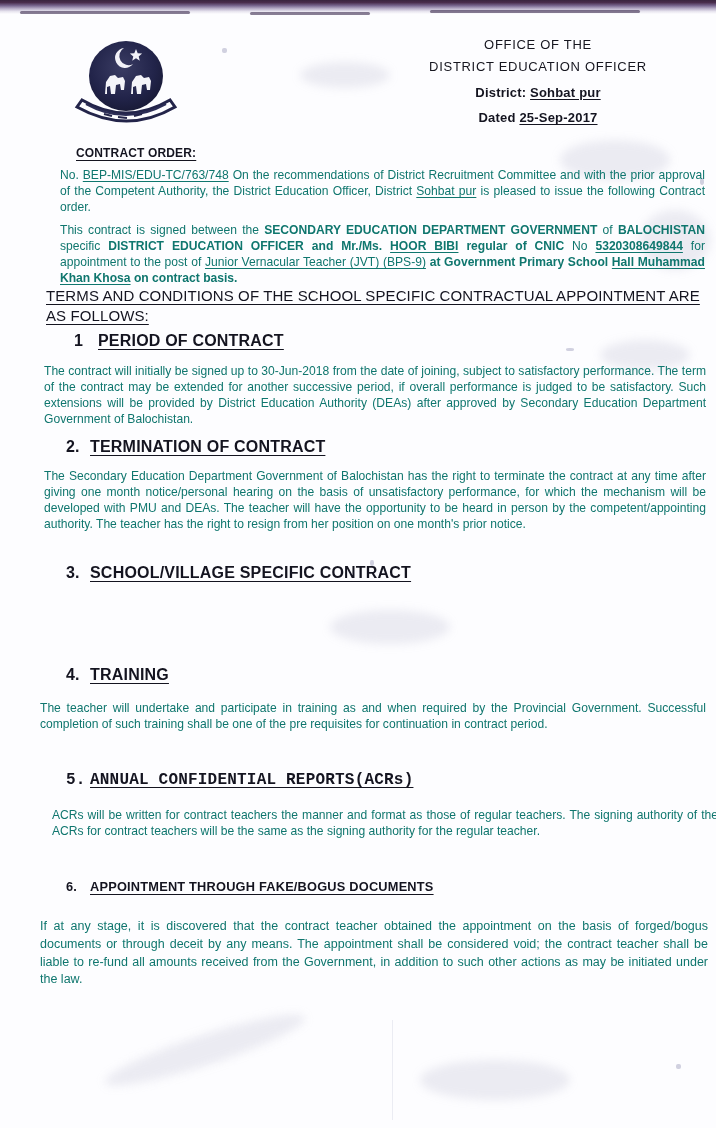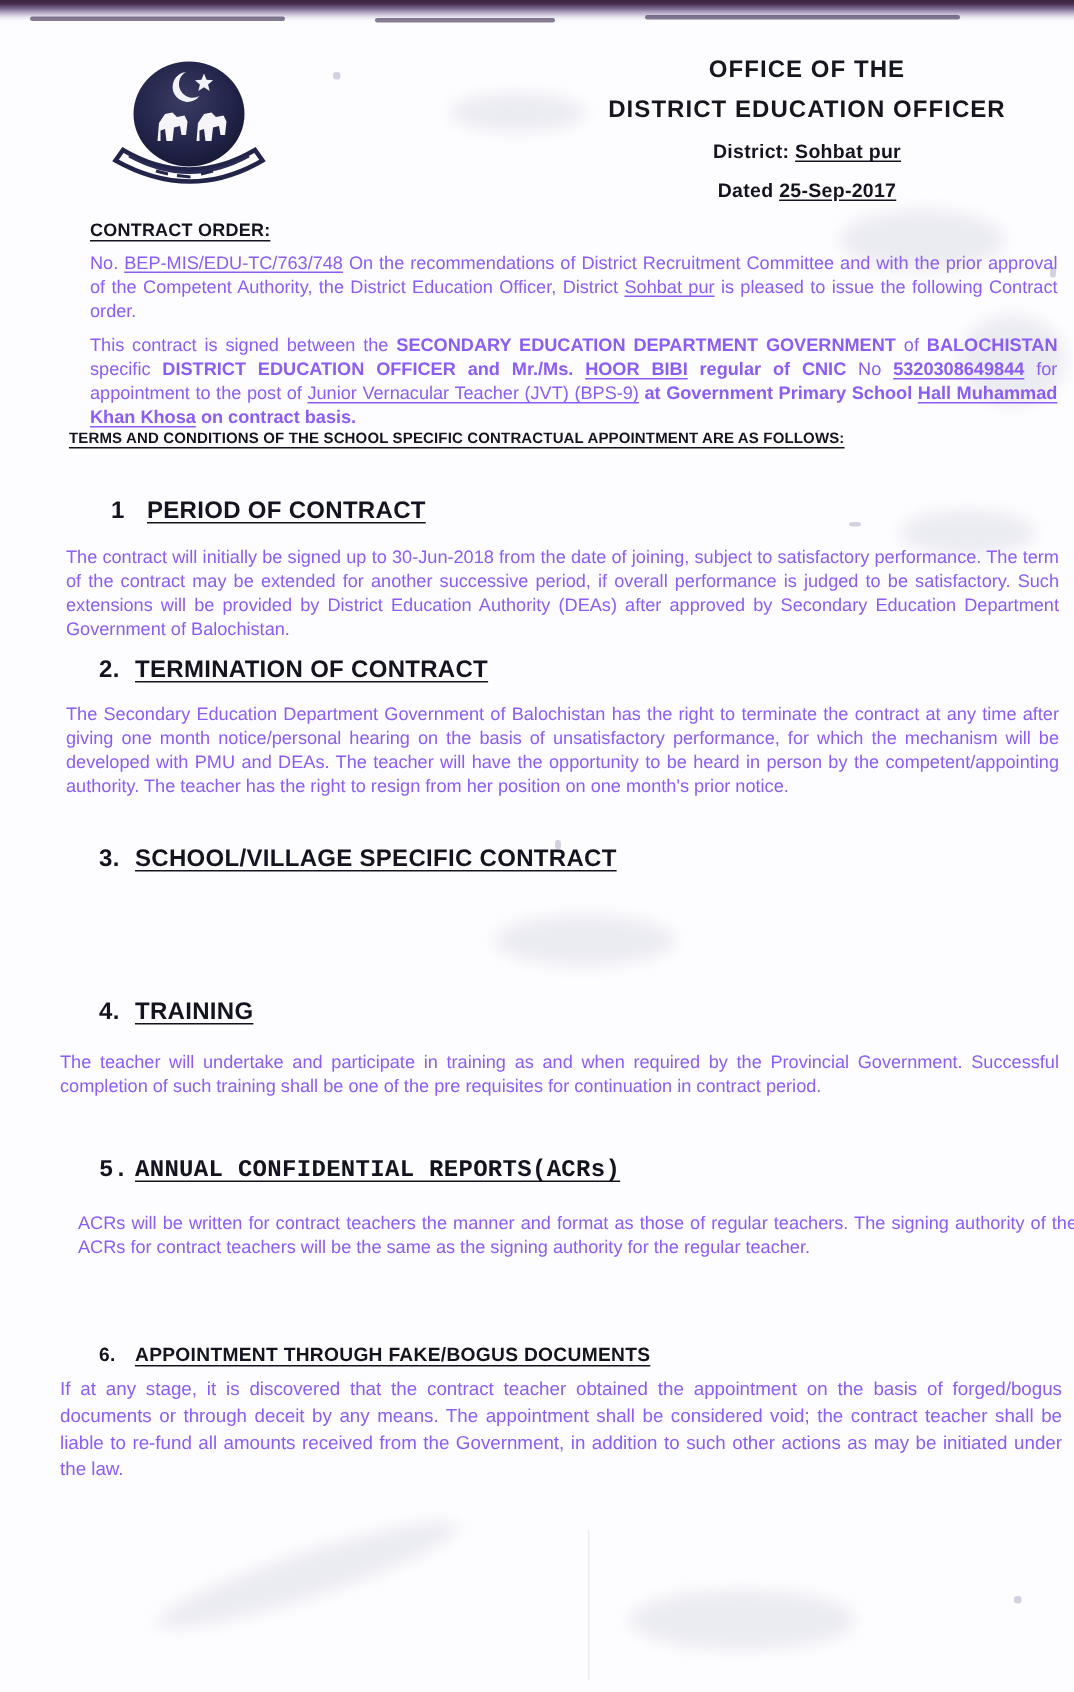--- a/index.html
+++ b/index.html
@@ -66,22 +66,22 @@
   }
   .office-block {
     position: absolute;
     right: 28px;
     top: 36px;
     width: 300px;
     text-align: center;
     line-height: 1.42;
   }
   .office-line-1, .office-line-2 {
-    font-weight: bold;
-    font-size: 16px;
+    font-weight: normal;
+    font-size: 13px;
     letter-spacing: .7px;
     color: #16161f;
   }
   .office-line-2 { margin-top: 4px; }
   .office-meta {
     margin-top: 7px;
     font-weight: bold;
     font-size: 13px;
     letter-spacing: .2px;
   }
@@ -97,33 +97,33 @@
     font-size: 12px;
     text-decoration: underline;
     text-underline-offset: 3px;
     letter-spacing: .15px;
   }
   .para {
     position: absolute;
     font-size: 12.1px;
     line-height: 1.33;
     text-align: justify;
-    color: #8b5cf6;
+    color: #0f766e;
   }
   .para b { font-weight: bold; }
   .u { text-decoration: underline; text-underline-offset: 2px; }
   .bu { font-weight: bold; text-decoration: underline; text-underline-offset: 2px; }
 
   .terms-head {
     position: absolute;
     left: 46px;
     top: 286px;
     width: 655px;
-    font-weight: bold;
-    font-size: 10px;
+    font-weight: normal;
+    font-size: 15px;
     line-height: 1.3;
     text-decoration: underline;
     text-underline-offset: 3px;
     letter-spacing: .1px;
   }
 
   .sec-head {
     position: absolute;
     font-size: 16px;
     font-weight: bold;
@@ -192,21 +192,21 @@
     <div class="office-meta">
       <span>District:</span>
       <span class="val">Sohbat pur</span>
     </div>
     <div class="office-meta">
       <span>Dated</span>
       <span class="val">25-Sep-2017</span>
     </div>
   </div>
 
-  <div class="h-title" style="left:60px; top:146px;">CONTRACT ORDER:</div>
+  <div class="h-title" style="left:76px; top:146px;">CONTRACT ORDER:</div>
 
   <div class="para" style="left:60px; top:167px; width:645px;">
     <span>No.</span>
     <span class="u">BEP-MIS/EDU-TC/763/748</span>
     <span>On the recommendations of District Recruitment Committee and with the prior approval of the Competent Authority, the District Education Officer, District</span>
     <span class="u">Sohbat pur</span>
     <span>is pleased to issue the following Contract order.</span>
   </div>
 
   <div class="para" style="left:60px; top:222px; width:645px;">
@@ -249,18 +249,18 @@
   <div class="sec-head" style="left:66px; top:666px;">
     <span class="num">4.</span><span class="txt">TRAINING</span>
   </div>
   <div class="para" style="left:40px; top:700px; width:666px;">The teacher will undertake and participate in training as and when required by the Provincial Government. Successful completion of such training shall be one of the pre requisites for continuation in contract period.</div>
 
   <div class="sec-head" style="left:66px; top:771px;font-family:Liberation Mono, monospace;">
     <span class="num">5.</span><span class="txt">ANNUAL CONFIDENTIAL REPORTS(ACRs)</span>
   </div>
   <div class="para" style="left:52px; top:807px; width:666px;">ACRs will be written for contract teachers the manner and format as those of regular teachers. The signing authority of the ACRs for contract teachers will be the same as the signing authority for the regular teacher.</div>
 
-  <div class="sec-head" style="left:66px; top:879px; font-size:12.8px;margin-top:16px;">
+  <div class="sec-head" style="left:66px; top:879px; font-size:12.8px;">
     <span class="num">6.</span><span class="txt">APPOINTMENT THROUGH FAKE/BOGUS DOCUMENTS</span>
   </div>
   <div class="para" style="left:40px; top:918px; width:668px; font-size:12.5px; line-height:1.42;">If at any stage, it is discovered that the contract teacher obtained the appointment on the basis of forged/bogus documents or through deceit by any means. The appointment shall be considered void; the contract teacher shall be liable to re-fund all amounts received from the Government, in addition to such other actions as may be initiated under the law.</div>
 
 </div>
 
 </body></html>

